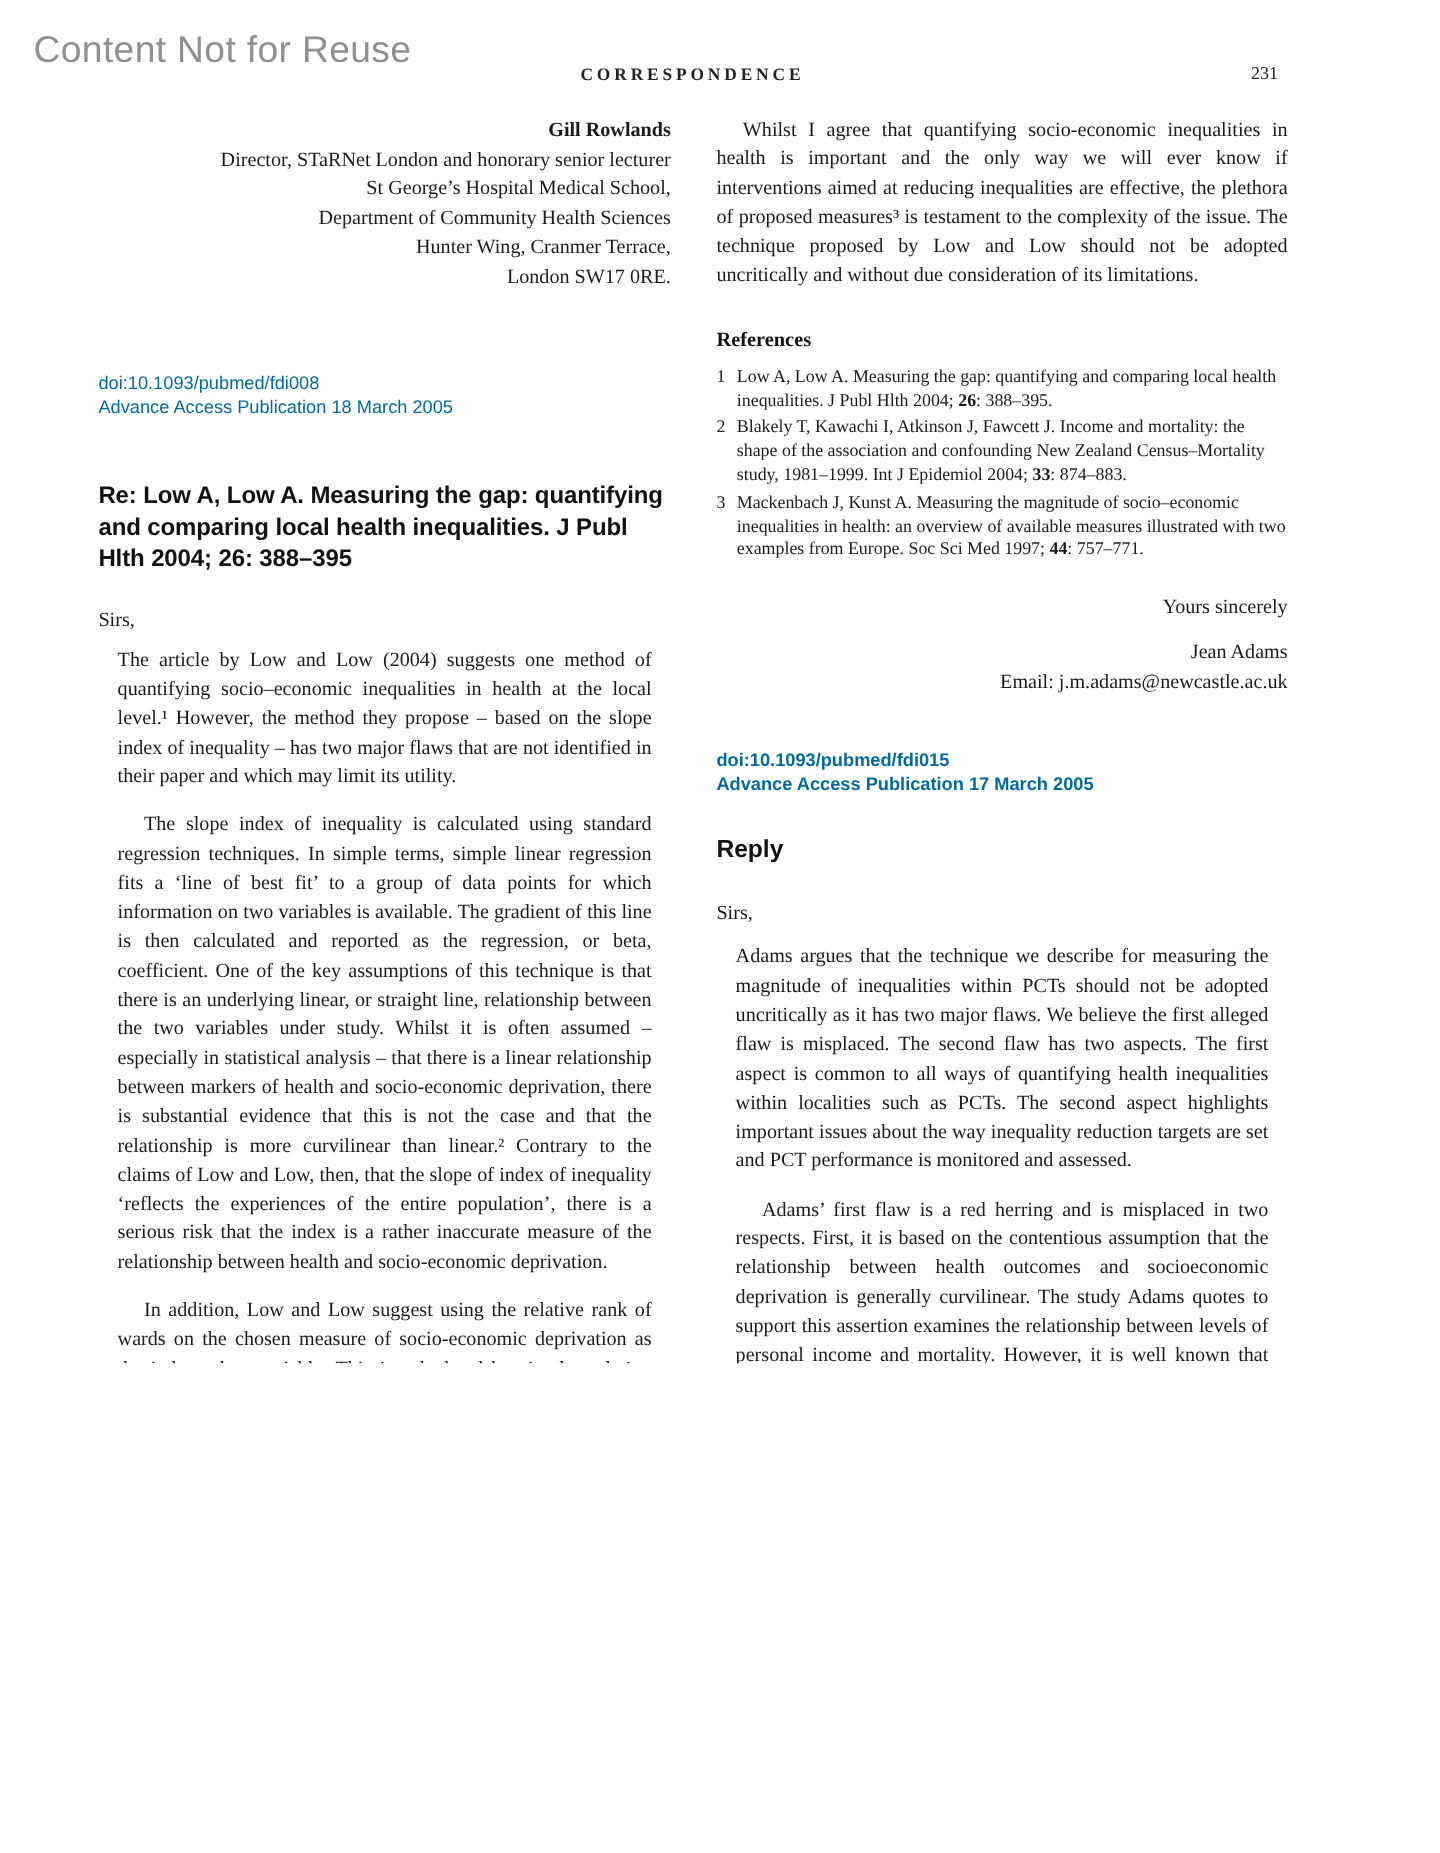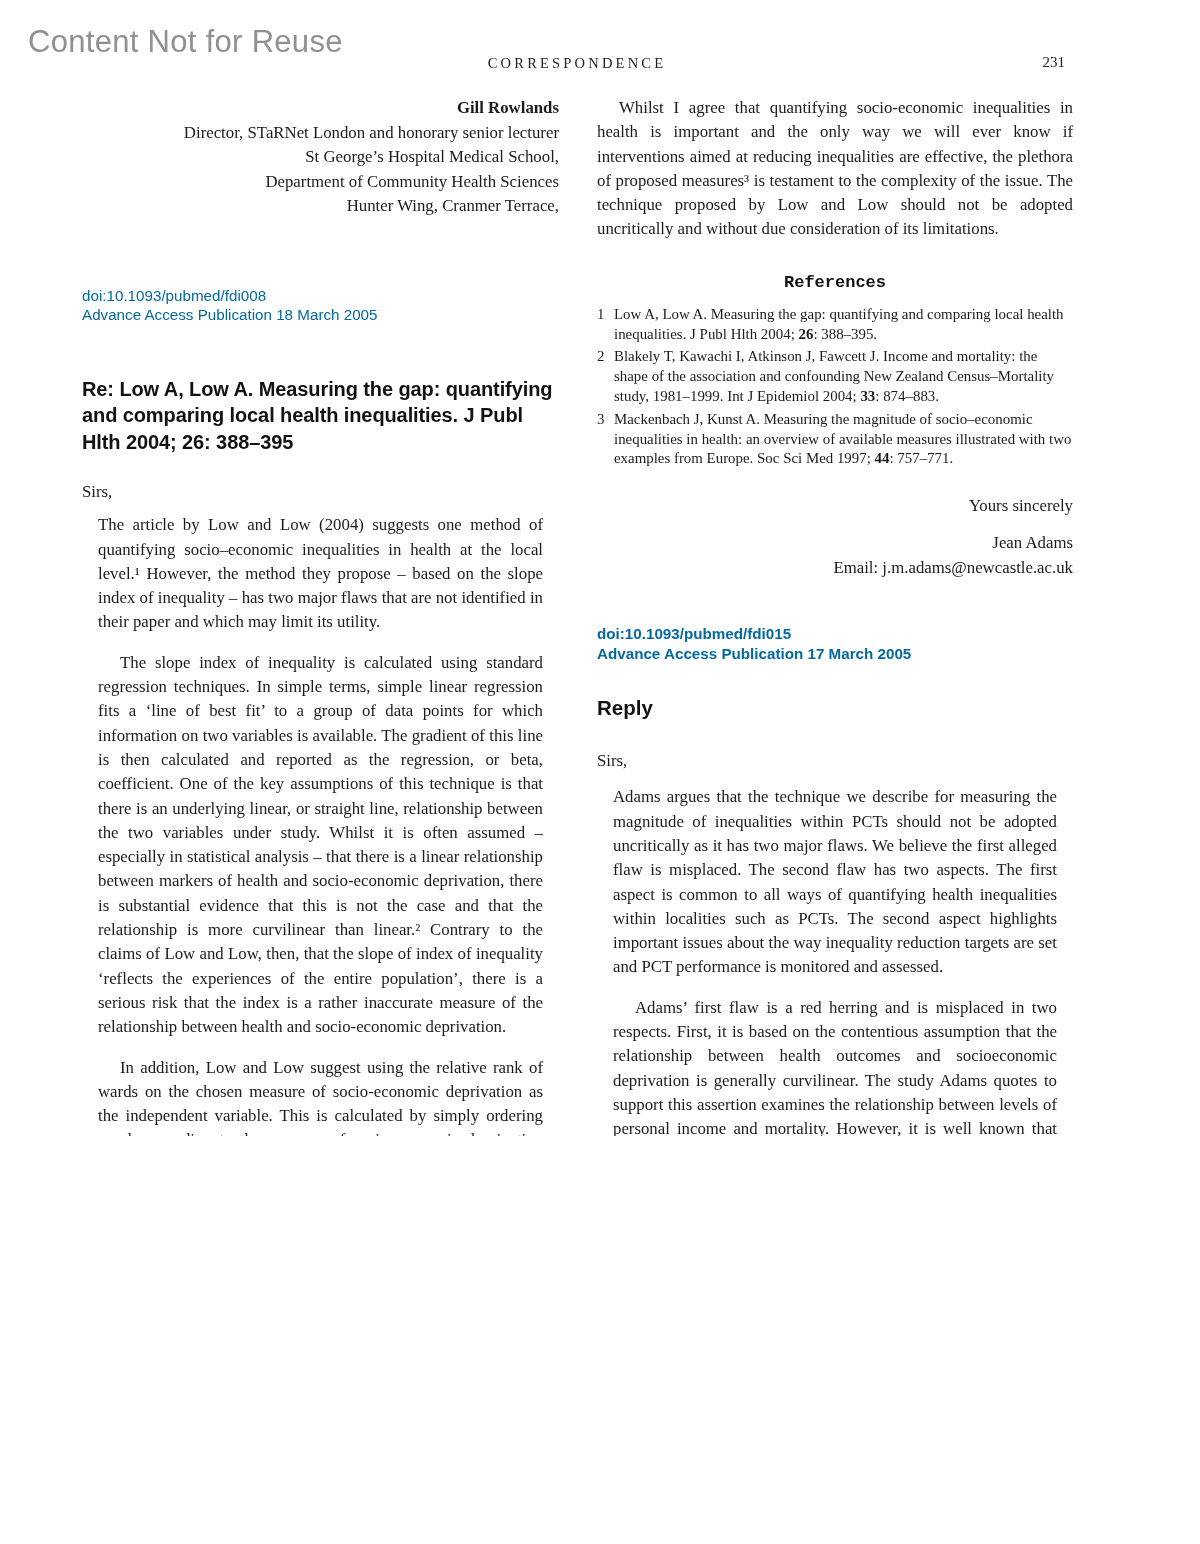--- a/index.html
+++ b/index.html
@@ -23,21 +23,21 @@
     letter-spacing:0.3px;
     color:#909090;
   }
   .running-head{
     position:absolute;
     top:55px;
     left:82px;
     width:990px;
     text-align:center;
     font-size:14.5px;
-    font-weight:normal;
+    font-weight:bold;
     letter-spacing:3.2px;
     color:#222222;
   }
   .page-number{
     position:absolute;
     top:54px;
     right:135px;
     font-size:15px;
     color:#222222;
   }
@@ -71,26 +71,25 @@
     letter-spacing:-0.1px;
     color:#121212;
   }
   .salutation{margin-top:25px;}
   .body-p{margin:16px;text-align:justify;}
   .salutation + .body-p{margin-top:9px;}
   .indent{text-indent:22px;}
 
   .refs-heading{
     margin:30px 0 0 0;
-    font-family:Liberation Mono, monospace;
+    font-family:Liberation Serif, serif;
     font-weight:bold;
     font-size:17px;
     line-height:22px;
     color:#121212;
-    text-align:center;
   }
   .refs{margin-top:11px;font-size:14.9px;line-height:19.8px;}
   .ref{position:relative;padding-left:17px;margin-top:3px;text-align:left;}
   .ref:first-child{margin-top:0;}
   .ref-num{position:absolute;left:0;top:0;}
 
   .signoff{margin-top:25px;text-align:right;}
   .signer-name{margin-top:13px;}
 
   .reply-doi{margin-top:44px;font-weight:bold;}
@@ -118,20 +117,21 @@
   <div class="page-number">231</div>
 
   <div class="col col-left">
 
     <div class="byline">
       <div class="byline-name">Gill Rowlands</div>
       <div class="byline-line">Director, STaRNet London and honorary senior lecturer</div>
       <div class="byline-line">St George’s Hospital Medical School,</div>
       <div class="byline-line">Department of Community Health Sciences</div>
       <div class="byline-line">Hunter Wing, Cranmer Terrace,</div>
+      <div class="byline-line">London SW17 0RE.</div>
     </div>
 
     <div class="doi-block">
       <div>doi:10.1093/pubmed/fdi008</div>
       <div>Advance Access Publication 18 March 2005</div>
     </div>
 
     <h1 class="article-title"><span>Re: Low A, Low A. Measuring the gap: quantifying and comparing local health inequalities. </span><span class="rt-italic">J Publ Hlth</span><span> 2004; 26: 388–395</span></h1>
 
     <div class="salutation">Sirs,</div>

